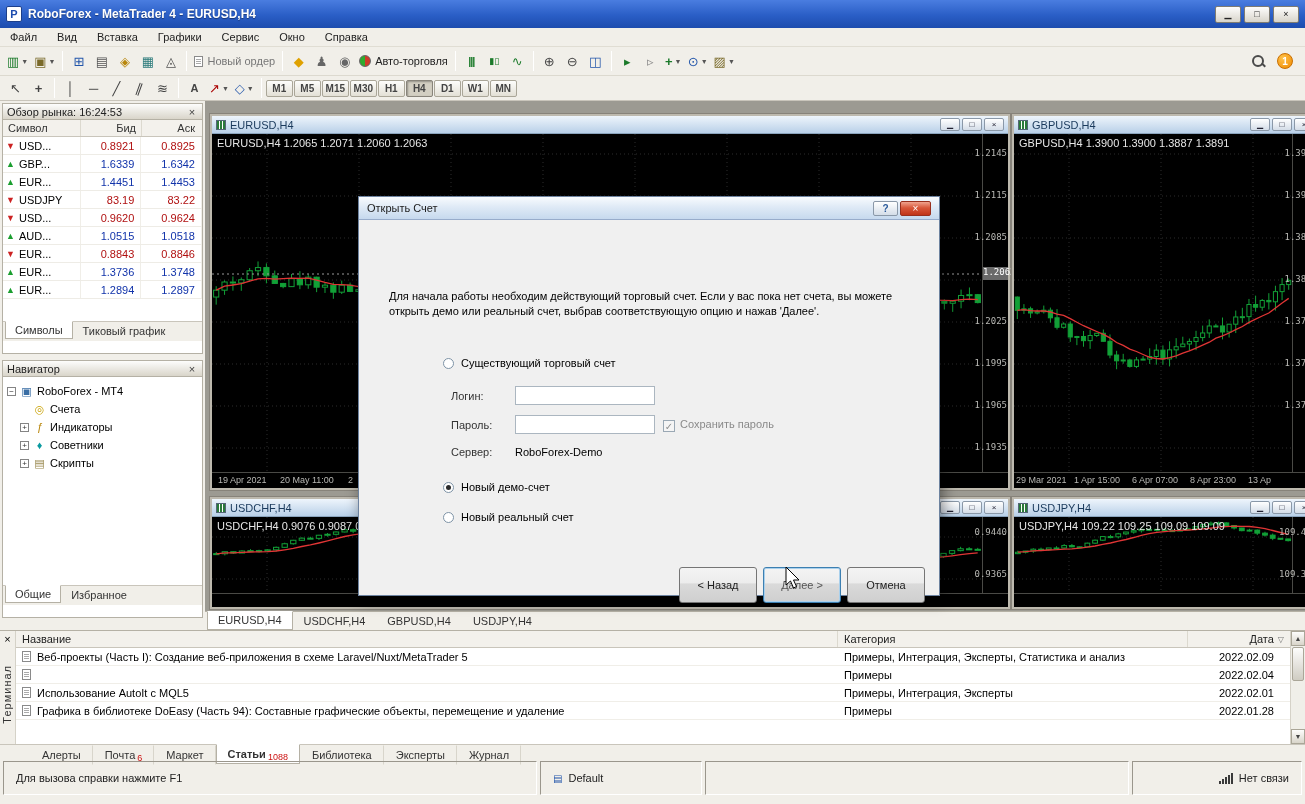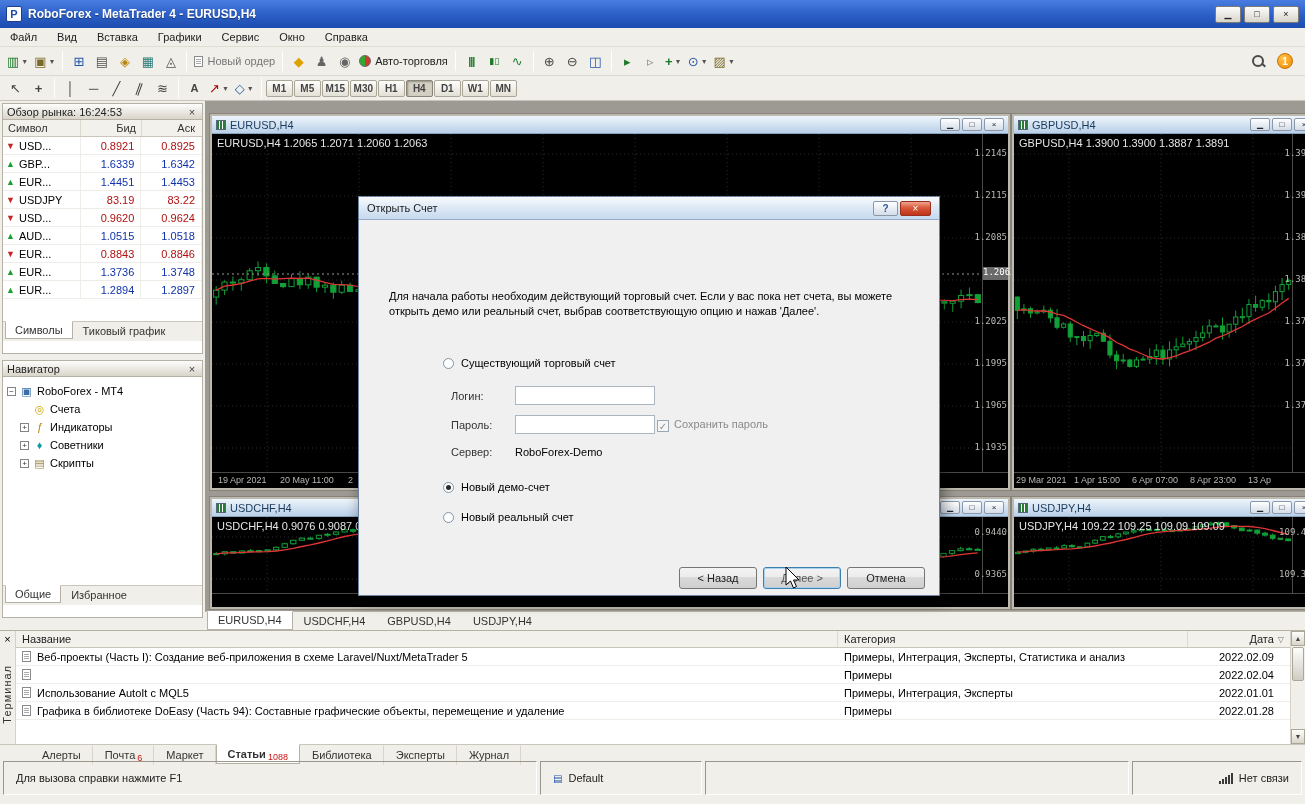--- a/index.html
+++ b/index.html
@@ -101,21 +101,21 @@
 .dhead{position:absolute;left:0;top:23px;width:100%;height:55px;background:#fff;border-bottom:1px solid #d7d7d7}
 .dheading{position:absolute;left:17px;top:9px;font-weight:bold}
 .dsub{position:absolute;left:33px;top:27px}
 .dpar{position:absolute;left:30px;top:92px;width:524px;line-height:15px}
 .radio{width:11px;height:11px;border:1px solid #7e93a6;border-radius:50%;background:#fff;display:inline-block;position:relative;margin-right:7px;vertical-align:-2px}
 .radio.sel::after{content:'';position:absolute;left:2px;top:2px;width:5px;height:5px;border-radius:50%;background:#2b2b2b}
 .drow{position:absolute;display:flex;align-items:center}
 .txt{width:140px;height:19px;border:1px solid #abb6c0;background:#fff}
 .cb{width:12px;height:12px;border:1px solid #9aa8b4;background:#f5f5f5;display:inline-block;margin-right:5px;color:#8e8e8e;font-size:10px;line-height:11px;text-align:center;vertical-align:-2px}
 .flbl{display:inline-block;width:64px;color:#333}
-.btn{position:absolute;width:78px;height:22px;border:1px solid #757575;border-radius:3px;background:linear-gradient(#f4f4f4,#ececec 45%,#dadada 46%,#cfcfcf);display:flex;align-items:center;justify-content:center;color:#222}
+.btn{position:absolute;width:78px;height:36px;border:1px solid #757575;border-radius:3px;background:linear-gradient(#f4f4f4,#ececec 45%,#dadada 46%,#cfcfcf);display:flex;align-items:center;justify-content:center;color:#222}
 .btn.focus{border-color:#3c7fb1;box-shadow:inset 0 0 0 1px #a9d0ec;color:#555}
 .graylbl{color:#8a8a8a}
 </style>
 </head>
 <body>
 
 <div class="abs titlebar">
   <span class="appicon">P</span>
   <span class="ttext">RoboForex - MetaTrader 4 - EURUSD,H4</span>
   <span class="winbtn">▁</span>
@@ -1114,21 +1114,21 @@
       </span>
     <span class="tcat">Примеры</span>
     <span class="tdate">2022.02.04</span>
   </div>
   <div class="trowt" style="top:53px">
     <span class="tname">
         <span class="pageico"></span>
         <span>Использование AutoIt с MQL5</span>
       </span>
     <span class="tcat">Примеры, Интеграция, Эксперты</span>
-    <span class="tdate">2022.01.01</span>
+    <span class="tdate">2022.02.01</span>
   </div>
   <div class="trowt" style="top:71px">
     <span class="tname">
         <span class="pageico"></span>
         <span>Графика в библиотеке DoEasy (Часть 94): Составные графические объекты, перемещение и удаление</span>
       </span>
     <span class="tcat">Примеры</span>
     <span class="tdate">2022.01.28</span>
   </div>
   <div class="vscroll">
@@ -1198,21 +1198,21 @@
     <span class="radio"></span>
     <span>Существующий торговый счет</span>
   </div>
   <div class="drow" style="left:92px;top:189px">
     <span class="flbl">Логин:</span>
     <input class="txt" disabled="" style="">
   </div>
   <div class="drow" style="left:92px;top:218px">
     <span class="flbl">Пароль:</span>
     <input class="txt" disabled="" style="">
-    <span style="margin-left:2px" class="graylbl"><span class="cb">✓</span><span>Сохранить пароль</span></span>
+    <span style="margin-left:8px" class="graylbl"><span class="cb">✓</span><span>Сохранить пароль</span></span>
   </div>
   <div class="drow" style="left:92px;top:249px">
     <span class="flbl">Сервер:</span>
     <span>RoboForex-Demo</span>
   </div>
   <div class="drow" style="left:84px;top:284px">
     <span class="radio sel"></span>
     <span>Новый демо-счет</span>
   </div>
   <div class="drow" style="left:84px;top:314px">

